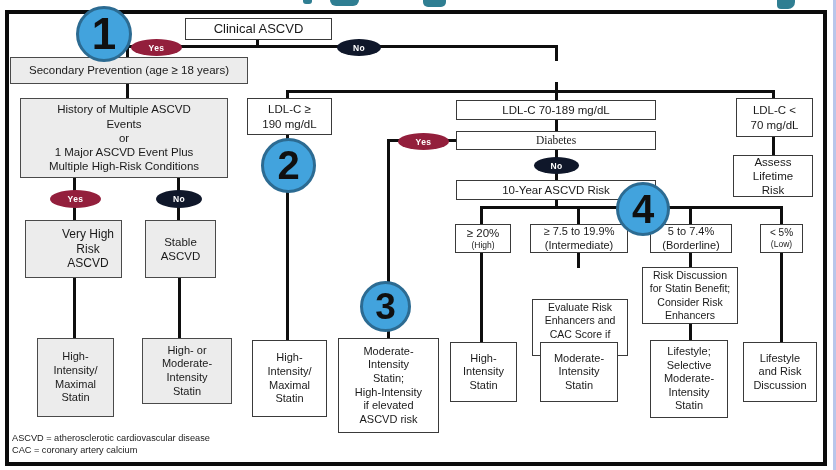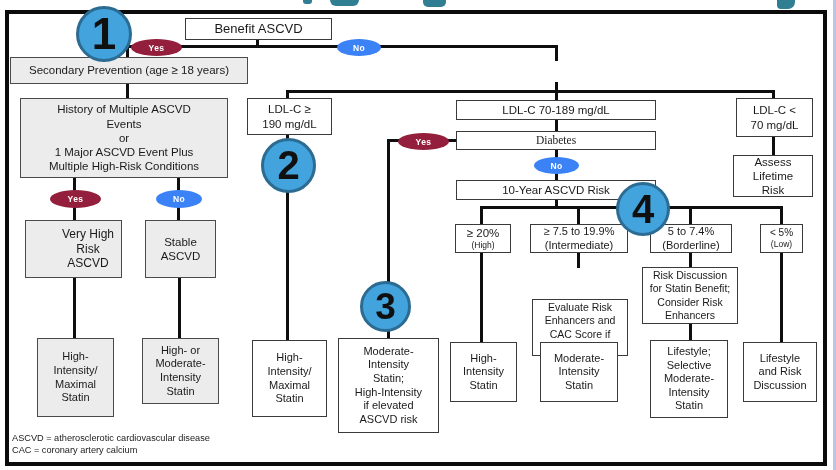--- a/index.html
+++ b/index.html
@@ -6,21 +6,21 @@
   .stage{position:relative;width:836px;height:470px;background:#ffffff;overflow:hidden;
          font-family:"Liberation Sans",sans-serif;color:#1a1a1a;}
   .frame{position:absolute;left:5px;top:10px;width:814px;height:448px;border:4px solid #0b0b0b;background:transparent;}
   .box{position:absolute;background:#ffffff;border:1.6px solid #3a3a3a;display:flex;align-items:center;justify-content:center;
        text-align:center;white-space:pre-line;line-height:1.24;z-index:3;box-sizing:border-box;}
   .box.gray{background:#ececec;border-color:#4a4a4a;}
   .line{position:absolute;background:#0e0e0e;z-index:1;}
   .oval{position:absolute;border-radius:50%;color:#fff;font-weight:bold;font-size:8.5px;letter-spacing:.4px;
         display:flex;align-items:center;justify-content:center;z-index:4;}
   .oval.yes{background:#931f3c;}
-  .oval.no{background:#3b82f6;}
+  .oval.no{background:#0f172a;}
   .circle{position:absolute;border-radius:50%;background:#42a3dd;border:3px solid #2c6b92;color:#101010;font-weight:bold;
           display:flex;align-items:center;justify-content:center;z-index:6;box-sizing:border-box;}
   .teal{position:absolute;background:#2f7e92;z-index:7;}
   .risk-sub{display:block;}
   .note{position:absolute;z-index:3;}
 </style>
 </head>
 <body>
 
 <div class="stage">
@@ -59,36 +59,36 @@
   <div class="line" style="left:689px;top:206px;width:3px;height:19px;"></div>
   <div class="line" style="left:780px;top:206px;width:3px;height:19px;"></div>
   <div class="line" style="left:480px;top:253px;width:3px;height:90px;"></div>
   <div class="line" style="left:577px;top:253px;width:3px;height:15px;"></div>
   <div class="line" style="left:577px;top:323px;width:3px;height:20px;"></div>
   <div class="line" style="left:689px;top:253px;width:3px;height:15px;"></div>
   <div class="line" style="left:689px;top:323px;width:3px;height:18px;"></div>
   <div class="line" style="left:780px;top:253px;width:3px;height:90px;"></div>
   <div class="line" style="left:772px;top:137px;width:3px;height:19px;"></div>
 
-  <div class="box" style="left:185px;top:18px;width:147px;height:22px;font-size:13px;">Benefit ASCVD</div>
+  <div class="box" style="left:185px;top:18px;width:147px;height:22px;font-size:13px;">Clinical ASCVD</div>
   <div class="box gray" style="left:10px;top:57px;width:238px;height:27px;font-size:11.5px;">Secondary Prevention (age ≥ 18 years)</div>
   <div class="box gray" style="left:20px;top:98px;width:208px;height:80px;font-size:11.5px;">History of Multiple ASCVD
 Events
 or
 1 Major ASCVD Event Plus
 Multiple High-Risk Conditions</div>
   <div class="box gray" style="left:25px;top:220px;width:97px;height:58px;font-size:12px;padding-left:29px;">Very High
 Risk ASCVD</div>
   <div class="box gray" style="left:145px;top:220px;width:71px;height:58px;font-size:11.5px;">Stable
 ASCVD</div>
   <div class="box gray" style="left:37px;top:338px;width:77px;height:79px;font-size:11px;">High-
 Intensity/
 Maximal
 Statin</div>
-  <div class="box gray" style="left:142px;top:338px;width:77px;height:66px;font-size:11px;">High- or
+  <div class="box gray" style="left:142px;top:338px;width:90px;height:66px;font-size:11px;">High- or
 Moderate-
 Intensity
 Statin</div>
 
   <div class="box" style="left:247px;top:98px;width:85px;height:37px;font-size:11.5px;">LDL-C ≥
 190 mg/dL</div>
   <div class="box" style="left:456px;top:100px;width:200px;height:20px;font-size:11.5px;">LDL-C 70-189 mg/dL</div>
   <div class="box" style="left:456px;top:131px;width:200px;height:19px;font-size:11.5px;font-family:Liberation Serif, serif;">Diabetes</div>
   <div class="box" style="left:456px;top:180px;width:200px;height:20px;font-size:11.5px;">10-Year ASCVD Risk</div>
 

